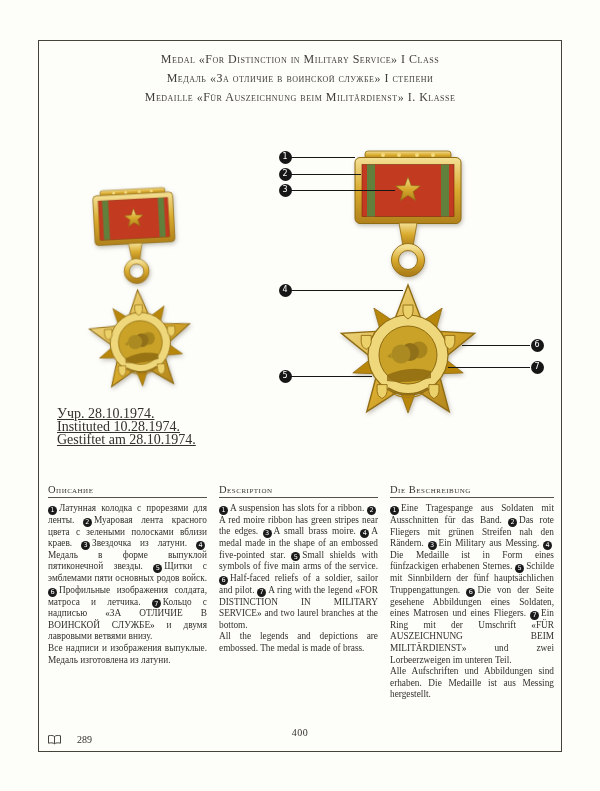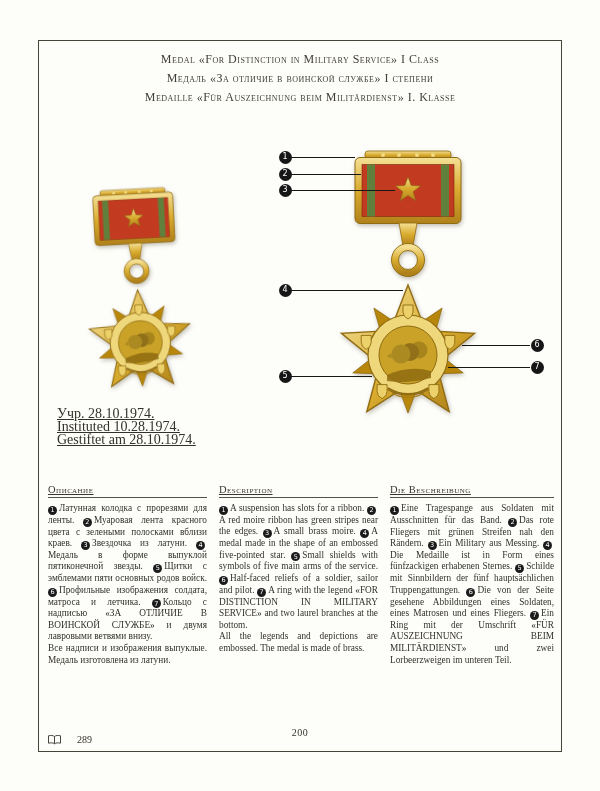--- a/index.html
+++ b/index.html
@@ -22,21 +22,21 @@
     position:absolute;width:13px;height:13px;border-radius:50%;background:#161616;color:#fff;
     display:flex;align-items:center;justify-content:center;
     font-family:"DejaVu Sans",sans-serif;font-size:8px;line-height:1;z-index:3;
   }
   .callout-line{position:absolute;height:1px;background:#161616;z-index:2;}
   .instituted{position:absolute;left:57px;top:407px;width:160px;text-align:left;font-size:14px;line-height:13px;color:#33312b;text-decoration:underline;}
   .descriptions{position:absolute;left:48px;top:484px;width:506px;display:flex;gap:12px;}
   .col{flex:0 0 auto;}
   .col.ru,.col.en{width:159px;}
   .col.de{width:164px;}
-  .col-heading{font-variant:small-caps;font-size:10.5px;letter-spacing:.5px;color:#38362f;text-decoration:underline;}
+  .col-heading{font-variant:small-caps;font-size:10.5px;letter-spacing:.5px;color:#38362f;}
   .col-rule{border-bottom:1px solid #55524a;margin:2px 0 5px 0;}
   .col-body{font-size:9.3px;line-height:11.6px;text-align:justify;color:#33312b;}
   .col-body.closing{margin-top:0;}
   .marker{
     display:inline-flex;align-items:center;justify-content:center;
     width:9px;height:9px;border-radius:50%;background:#1b1b1b;color:#fff;
     font-family:"DejaVu Sans",sans-serif;font-size:6.5px;line-height:1;
     vertical-align:-1px;margin-right:2px;
   }
   .page-number{position:absolute;left:0;top:727px;width:600px;text-align:center;font-size:10px;letter-spacing:.5px;color:#33312b;}
@@ -184,25 +184,26 @@
       <div class="col-rule"></div>
       <p class="col-body">
         <span class="marker">1</span><span>Eine Tragespange aus Soldaten mit Ausschnitten für das Band.</span>
         <span class="marker">2</span><span>Das rote Fliegers mit grünen Streifen nah den Rändern.</span>
         <span class="marker">3</span><span>Ein Military aus Messing.</span>
         <span class="marker">4</span><span>Die Medaille ist in Form eines fünfzackigen erhabenen Sternes.</span>
         <span class="marker">5</span><span>Schilde mit Sinnbildern der fünf hauptsächlichen Truppengattungen.</span>
         <span class="marker">6</span><span>Die von der Seite gesehene Abbildungen eines Soldaten, eines Matrosen und eines Fliegers.</span>
         <span class="marker">7</span><span>Ein Ring mit der Umschrift «FÜR AUSZEICHNUNG BEIM MILITÄRDIENST» und zwei Lorbeerzweigen im unteren Teil.</span>
       </p>
+      <p class="col-body closing">Alle Aufschriften und Abbildungen sind erhaben. Die Medaille ist aus Messing hergestellt.</p>
     </div>
 
   </div>
 
-  <div class="page-number">200</div>
+  <div class="page-number">400</div>
   <div class="catalog-ref">
     <svg width="13" height="10" viewBox="0 0 13 10">
       <path d="M6.5 1.5 C5 0.3 3 0.2 0.5 0.8 V8.2 C3 7.6 5 7.7 6.5 8.8 C8 7.7 10 7.6 12.5 8.2 V0.8 C10 0.2 8 0.3 6.5 1.5 Z" fill="none" stroke="#33312b" stroke-width="0.9"></path>
       <line x1="6.5" y1="1.5" x2="6.5" y2="8.8" stroke="#33312b" stroke-width="0.9"></line>
     </svg>
     <span>289</span>
   </div>
 
 </div>
 

